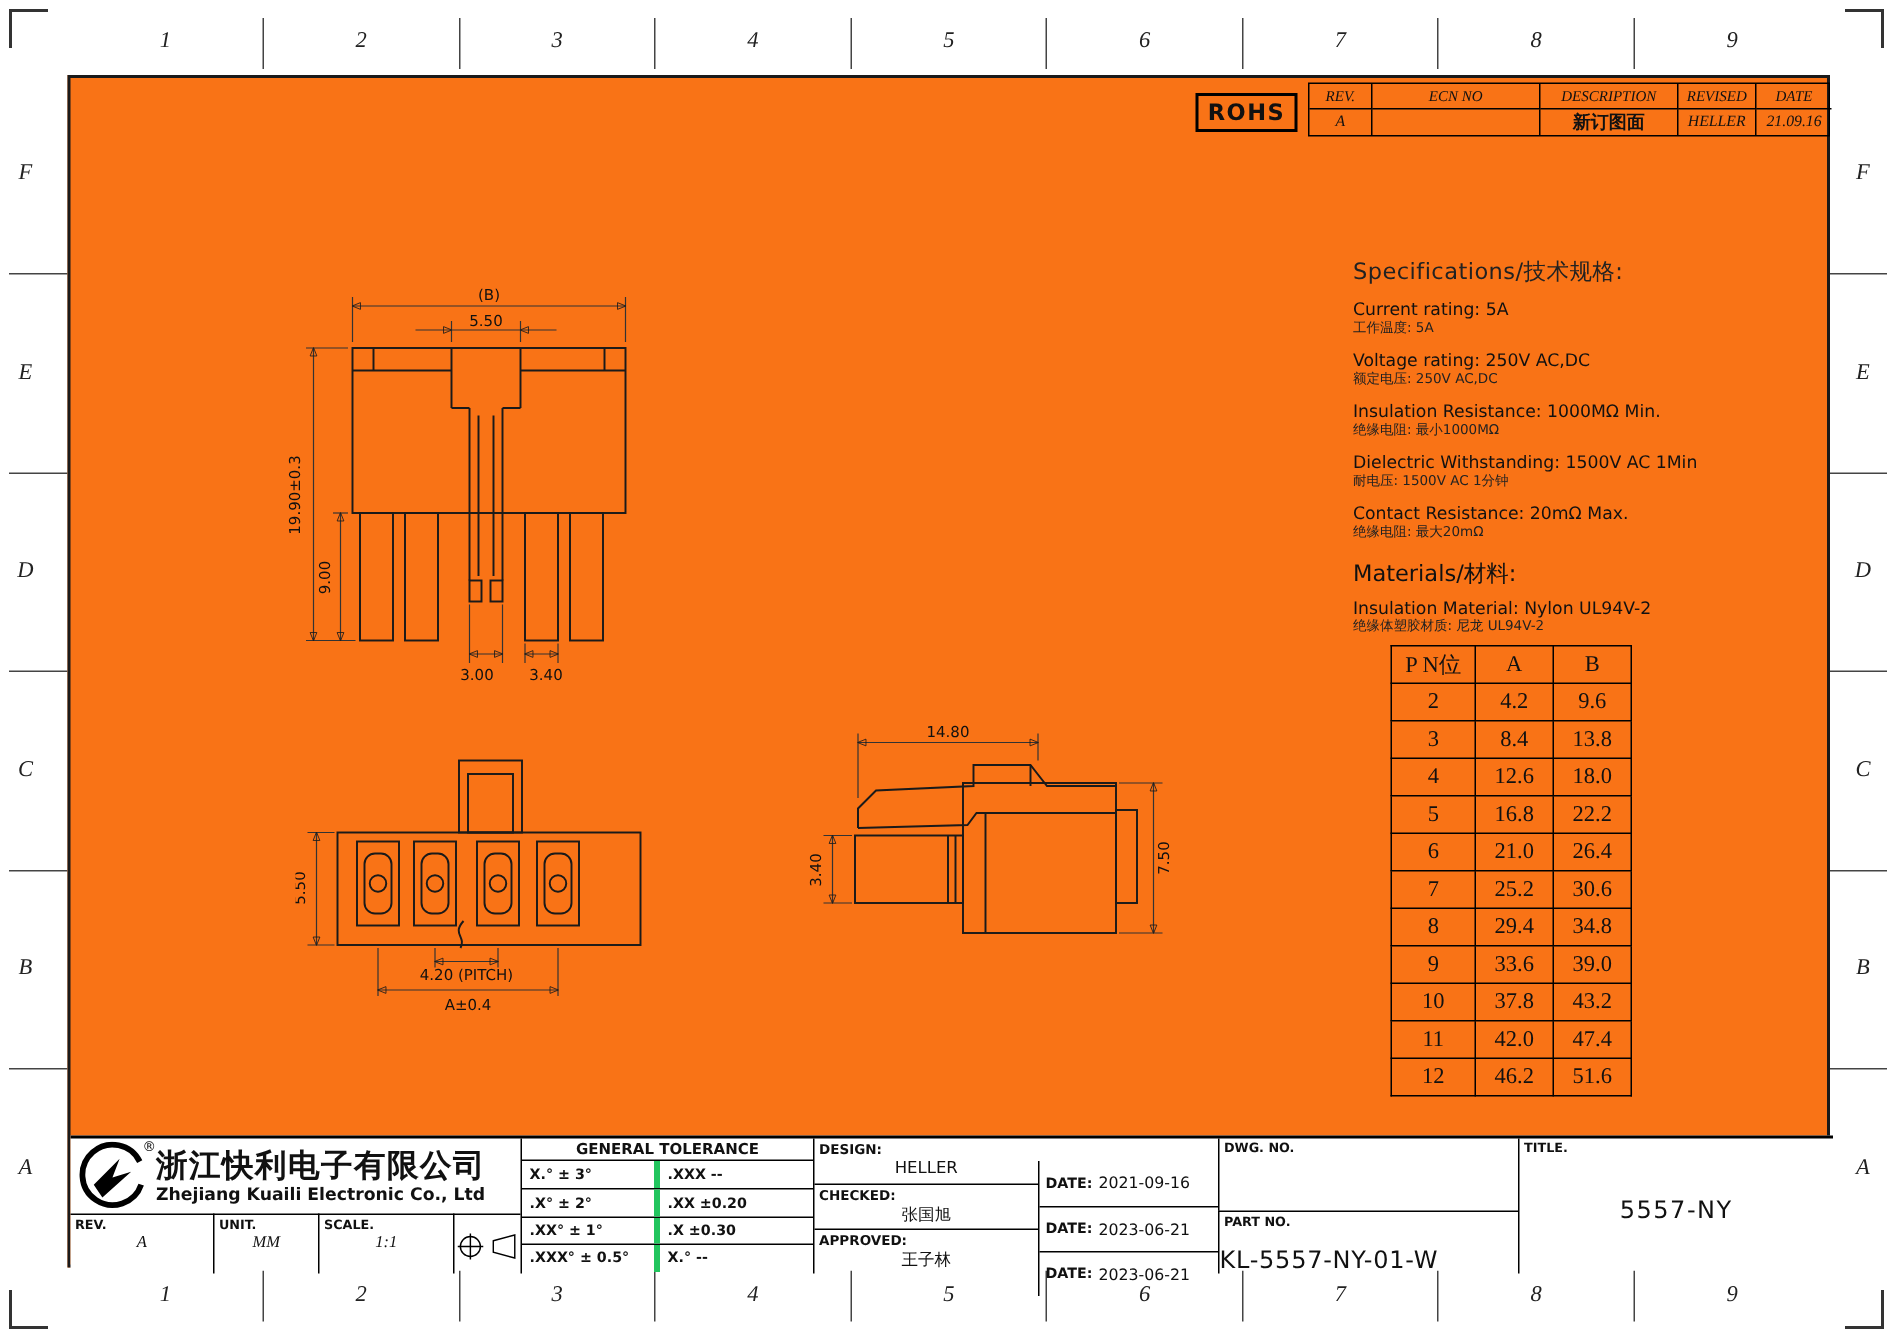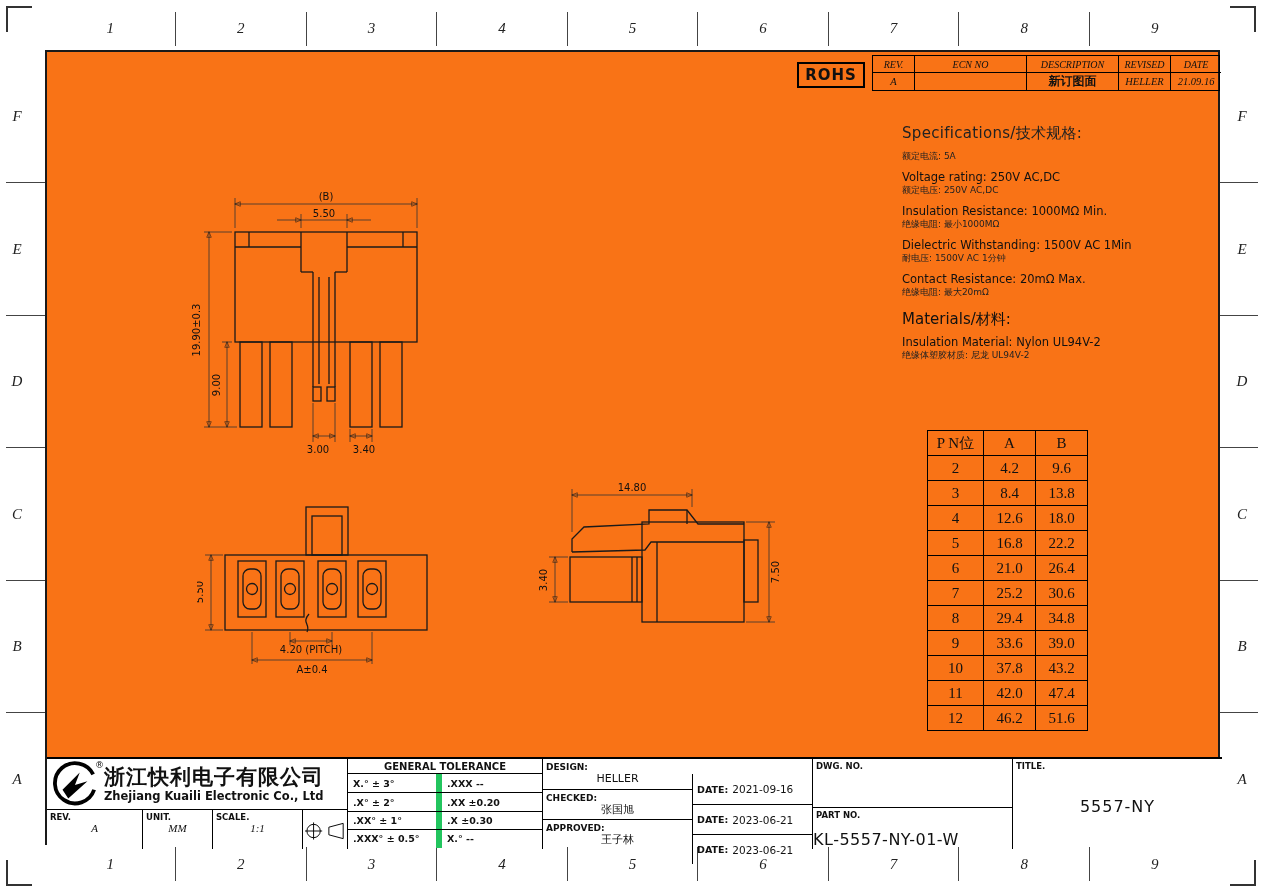--- a/index.html
+++ b/index.html
@@ -28,21 +28,21 @@
   .rev-cell { border-right:1px solid #000; border-bottom:1px solid #000; height:17px;
               display:flex; align-items:center; justify-content:center; overflow:hidden; }
   .rev-cell:last-child { border-right:none; }
   .rev-row:last-child .rev-cell { border-bottom:none; }
   .rev-head .rev-cell { font-family:"Liberation Serif", serif; font-style:italic; font-size:10px; }
   .rev-data .rev-cell { font-size:10.5px; font-family:"Liberation Serif", serif; font-style:italic; }
   .rev-data .c-desc { font-style:normal; font-weight:bold; font-size:12px; }
 
   
   .specs { position:absolute; left:855px; top:72px; width:320px; }
-  .spec-title { font-size:15px; color:#222; margin-bottom:8px; letter-spacing:0.3px; }
+  .spec-title { font-size:15px; color:#222; margin-bottom:8px; letter-spacing:0.3px;margin-top:48px; }
   .spec-item { margin-bottom:8px; }
   .spec-item:nth-child(6) { margin-top:12px; }
   .spec-en { font-size:11.5px; line-height:15px; }
   .spec-cn { font-size:9px; line-height:11px; color:#222; }
   .materials-title { font-size:15px; margin:12px 0 6px 0; }
 
   
   .pin-table { position:absolute; left:880px; top:378px; border-collapse:collapse;
                font-family:"Liberation Serif", serif; font-size:15px; }
   .pin-table th, .pin-table td { border:1px solid #000; text-align:center; height:25px; font-weight:normal; }
@@ -71,21 +71,21 @@
   .logo-wrap { position:relative; width:52px; height:46px; flex:0 0 52px; margin-left:3px; }
   .reg { position:absolute; right:-2px; top:-1px; font-size:9px; }
   .company-names { padding-left:2px; }
   .company-cn { font-size:21px; font-weight:bold; letter-spacing:1px; line-height:24px; }
   .company-en { font-size:11.5px; font-weight:bold; line-height:14px; }
   .tol-title { height:15px; display:flex; align-items:center; justify-content:center;
                font-size:10px; font-weight:bold; border-bottom:1px solid #000; }
   .tol-row { display:grid; grid-template-columns:88px 106px; height:18.4px; }
   .tol-row + .tol-row { border-top:1px solid #000; }
   .tol-cell { display:flex; align-items:center; padding-left:5px; font-size:9.5px; font-weight:bold; }
-  .tol-right { border-left:6px solid #22c55e; }
+  .tol-right { border-left:4px solid #22c55e; }
   .sign-row { position:relative; height:30px; border-top:1px solid #000; }
   .sign-row:first-child { border-top:none; }
   .sign-label { position:absolute; left:3px; top:3px; font-size:9px; font-weight:bold; }
   .sign-name { position:absolute; left:0; right:0; top:9px; bottom:0; display:flex; align-items:center; justify-content:center; font-size:11px; }
   .date-row { position:relative; height:30px; border-top:1px solid #000; display:flex; align-items:center; padding-left:4px; gap:4px; }
   .date-row:first-child { border-top:none; }
   .date-label { font-size:9.5px; font-weight:bold; }
   .date-value { font-size:10.5px; }
   .part-value { position:absolute; left:0; right:0; top:22px; font-size:16px; letter-spacing:0.5px; }
   .title-value { position:absolute; left:0; right:0; top:38px; text-align:center; font-size:16px; letter-spacing:1px; }
@@ -175,21 +175,22 @@
       <div class="rev-cell c-desc">新订图面</div>
       <div class="rev-cell">HELLER</div>
       <div class="rev-cell">21.09.16</div>
     </div>
   </div>
 
   <div class="specs">
     <div class="spec-title">Specifications/技术规格:</div>
     <div id="spec-items">
         <div class="spec-item">
-          <div class="spec-cn">额定电流: 5A</div>
+          <div class="spec-en">Current rating: 5A</div>
+          <div class="spec-cn">工作温度: 5A</div>
         </div>
         <div class="spec-item">
           <div class="spec-en">Voltage rating: 250V AC,DC</div>
           <div class="spec-cn">额定电压: 250V AC,DC</div>
         </div>
         <div class="spec-item">
           <div class="spec-en">Insulation Resistance: 1000MΩ Min.</div>
           <div class="spec-cn">绝缘电阻: 最小1000MΩ</div>
         </div>
         <div class="spec-item">

